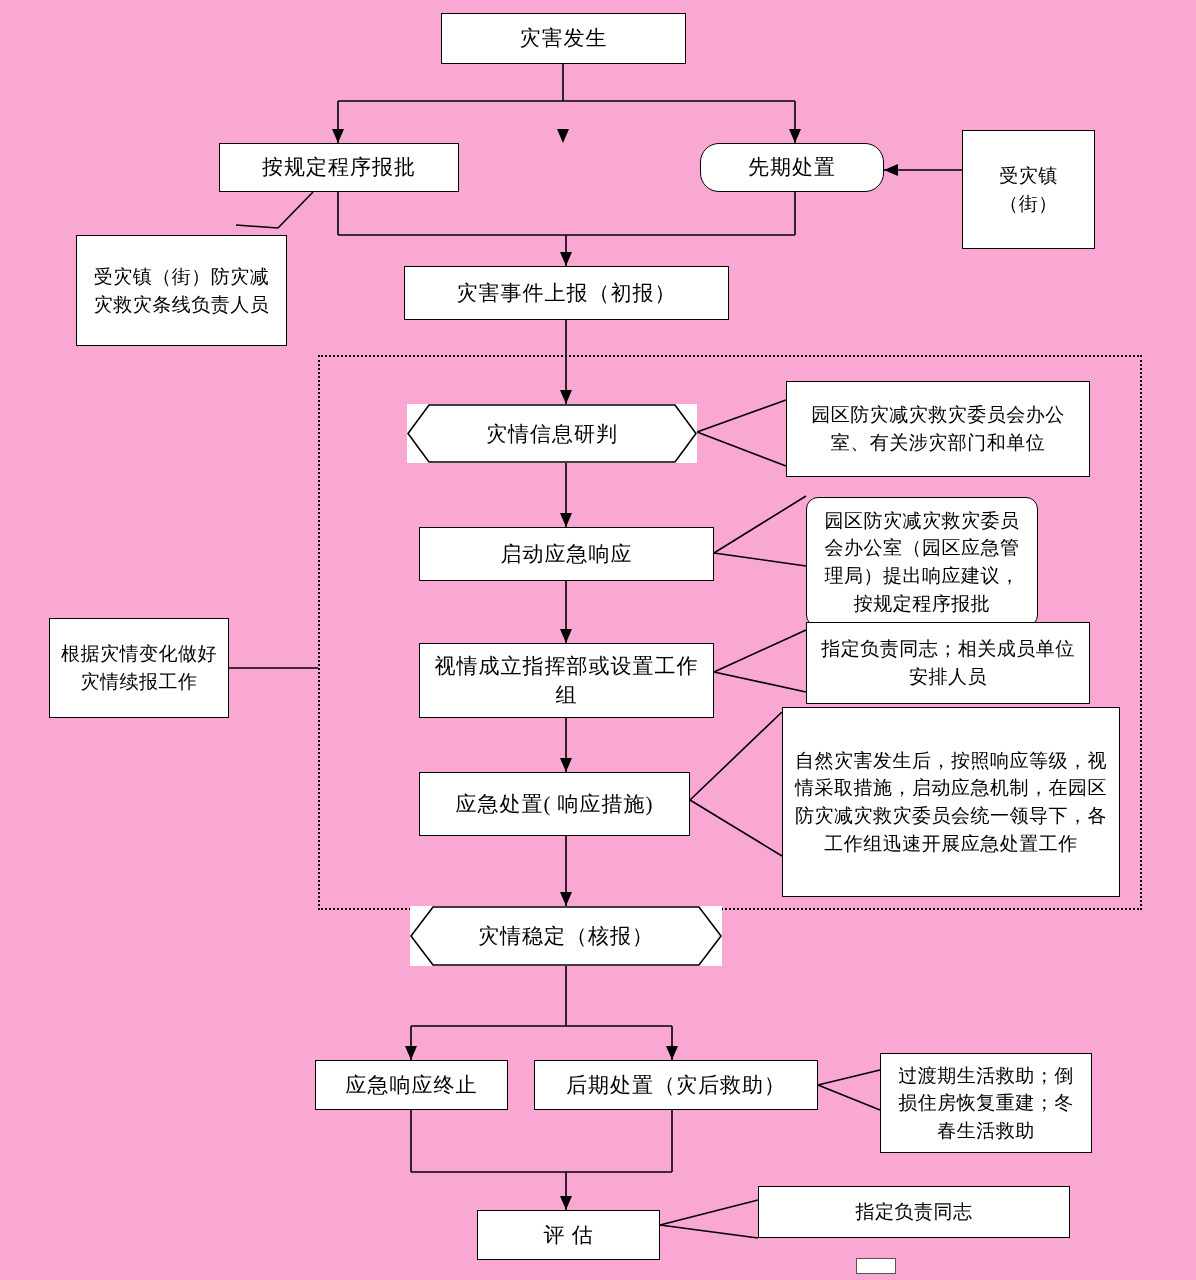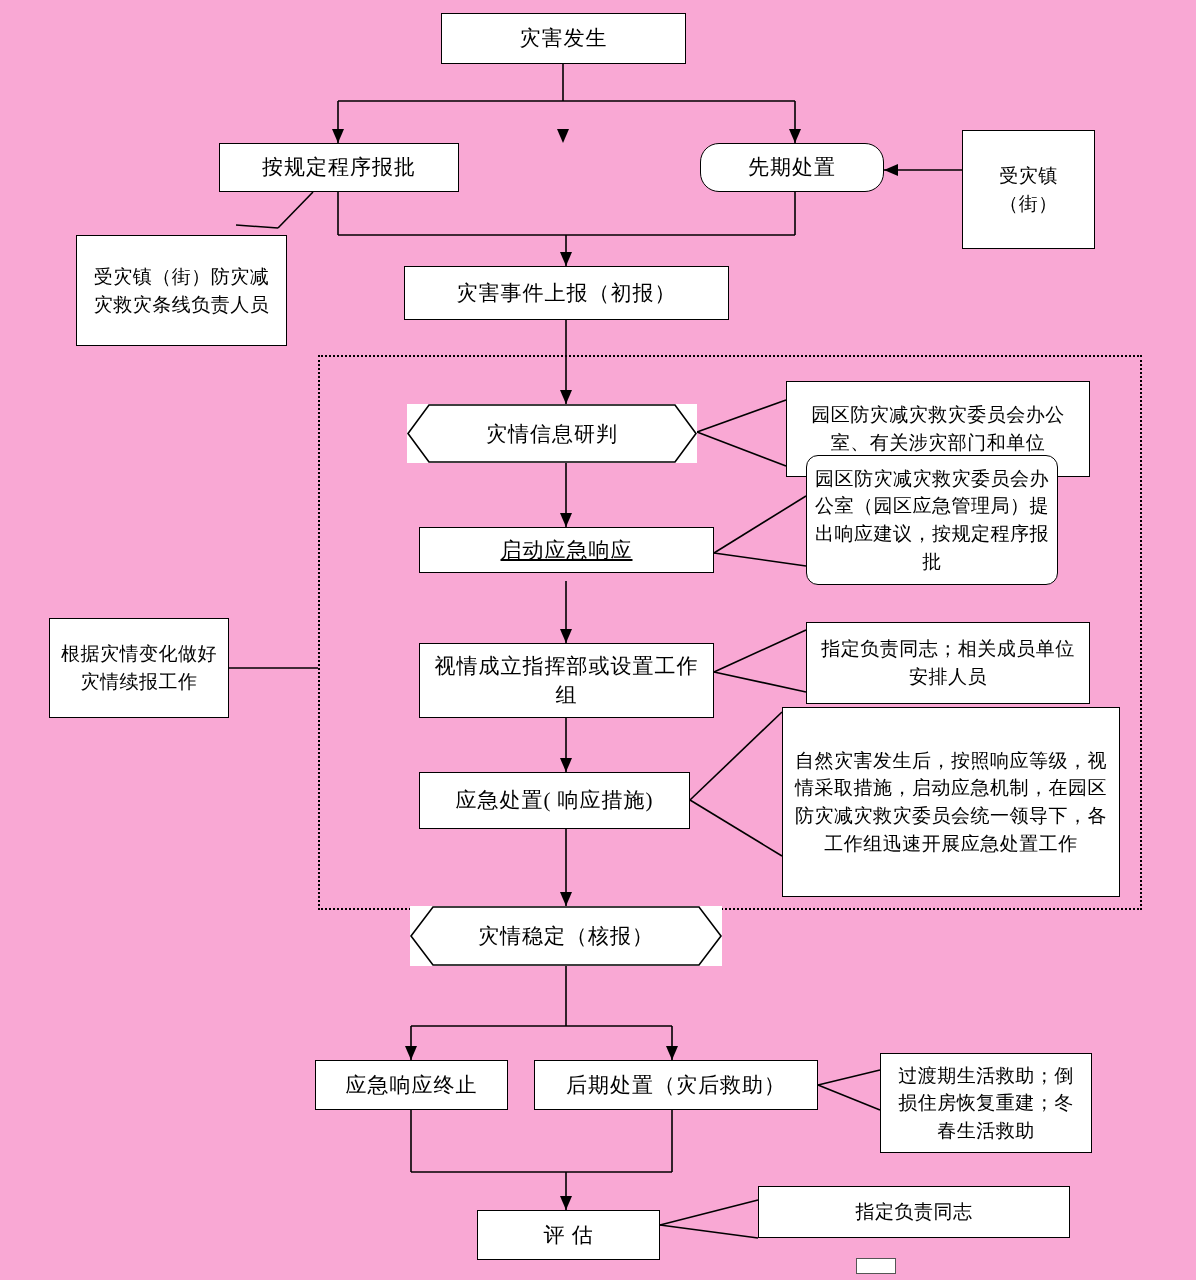--- a/index.html
+++ b/index.html
@@ -201,37 +201,37 @@
     <svg viewBox="0 0 290 59" preserveAspectRatio="none">
       <polygon points="22,1 268,1 289,29.5 268,58 22,58 1,29.5" fill="#fff" stroke="#000" stroke-width="1.6" vector-effect="non-scaling-stroke"></polygon>
     </svg>
     <span class="hexlabel">灾情信息研判</span>
   </div>
 
   <div class="note" style="left:786px; top:381px; width:304px; height:96px;">
     <span>园区防灾减灾救灾委员会办公室、有关涉灾部门和单位</span>
   </div>
 
-  <div class="node" style="left:419px; top:527px; width:295px; height:46px;text-decoration:underline;">
+  <div class="node" style="left:419px; top:527px; width:295px; height:54px;">
     <span>启动应急响应</span>
   </div>
 
-  <div class="note" style="left:806px; top:455px; width:252px; height:130px;border-radius:12px;">
+  <div class="note" style="left:806px; top:497px; width:232px; height:130px;border-radius:12px;">
     <span>园区防灾减灾救灾委员会办公室（园区应急管理局）提出响应建议，按规定程序报批</span>
   </div>
 
   <div class="node" style="left:419px; top:643px; width:295px; height:75px;justify-content:center;">
     <span>视情成立指挥部或设置工作组</span>
   </div>
 
   <div class="note" style="left:806px; top:622px; width:284px; height:82px;">
     <span>指定负责同志；相关成员单位安排人员</span>
   </div>
 
-  <div class="node" style="left:419px; top:772px; width:271px; height:57px;">
+  <div class="node" style="left:419px; top:772px; width:271px; height:64px;">
     <span>应急处置( 响应措施)</span>
   </div>
 
   <div class="note" style="left:782px; top:707px; width:338px; height:190px;">
     <span>自然灾害发生后，按照响应等级，视情采取措施，启动应急机制，在园区防灾减灾救灾委员会统一领导下，各工作组迅速开展应急处置工作</span>
   </div>
 
   <div class="note" style="left:49px; top:618px; width:180px; height:100px;">
     <span>根据灾情变化做好灾情续报工作</span>
   </div>

